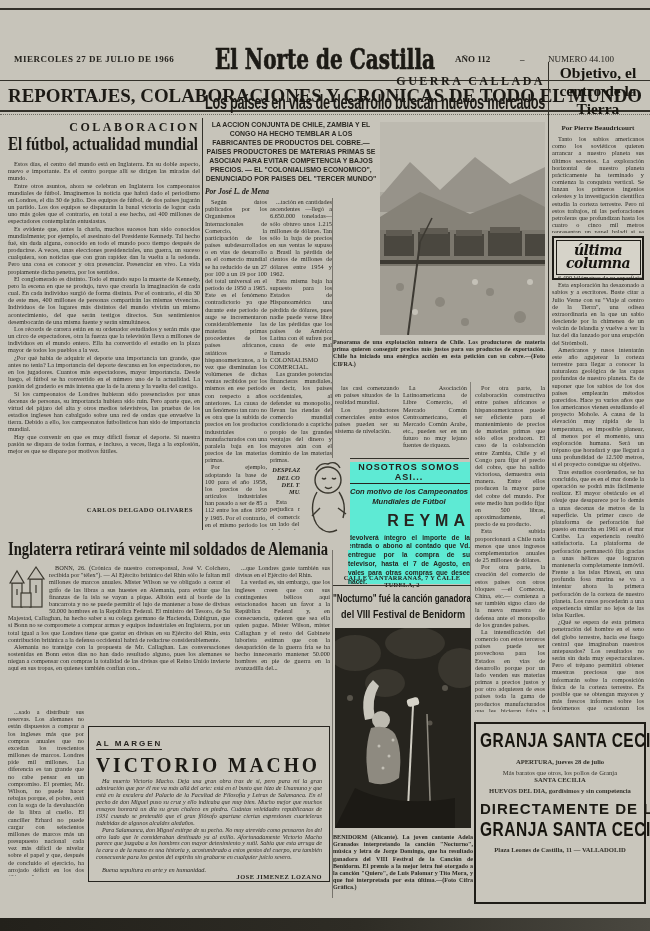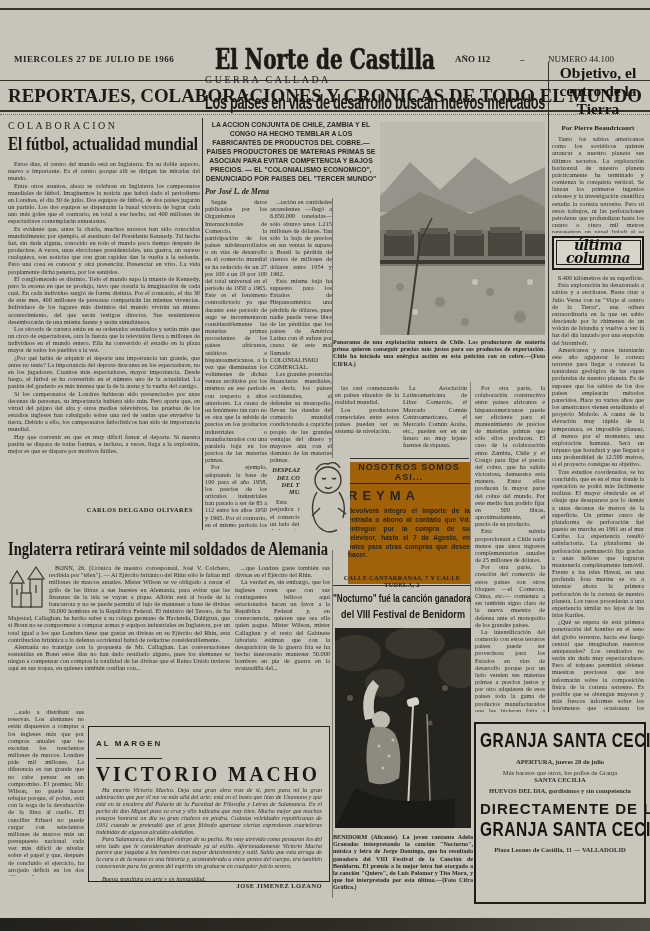--- a/index.html
+++ b/index.html
@@ -5,22 +5,22 @@
   html,body{margin:0;padding:0;background:#8e8c84;}
   #page{position:relative;width:650px;height:931px;margin:0 auto;overflow:hidden;
     background:radial-gradient(ellipse at 50% 38%, #ccc9bf 55%, #bab7ad 92%, #aeab a1 100%);
     background-color:#c7c4ba;
     font-family:"Liberation Serif",serif;color:#26241f;}
   .abs{position:absolute;}
   .rule{background:#33312a;}
   .jtext{font-size:6.3px;line-height:1.14;text-align:justify;overflow:hidden;color:#2b2923;
     -webkit-hyphens:auto;hyphens:auto;word-break:break-word;}
   .bp{margin:0;text-indent:6px;}
-  .kicker{font-family:"Liberation Serif",serif;font-weight:normal;letter-spacing:2.5px;
-    font-size:10px;text-align:left;color:#1f1d18;white-space:nowrap;}
+  .kicker{font-family:"Liberation Serif",serif;font-weight:bold;letter-spacing:2.5px;
+    font-size:12px;text-align:right;color:#1f1d18;white-space:nowrap;}
   .deck{font-family:"Liberation Sans",sans-serif;font-weight:bold;font-size:6.9px;line-height:1.3;
     text-align:center;color:#2b2923;}
   .byline{font-weight:bold;font-style:italic;font-size:7.5px;color:#22201b;}
   .cap{font-size:6.1px;line-height:1.18;font-weight:bold;text-align:justify;color:#2b2923;overflow:hidden;}
   .sig{font-weight:bold;font-size:6.4px;text-align:right;letter-spacing:0.5px;}
   .sub{font-weight:bold;font-style:italic;font-size:6.3px;line-height:1.15;text-align:center;margin:3px 0;}
   svg text{fill:#1c1a15;}
   .photo{background:#9a978d;box-shadow:0 0 0 1px #8a877d inset;}
   .ultima{border:2px solid #1e1c17;background:#d6d3c9;}
   .ultima .inner{border:1px solid #1e1c17;margin:1.5px;height:calc(100% - 7px);display:flex;
@@ -29,22 +29,22 @@
     letter-spacing:-0.5px;line-height:0.9;color:#15130f;}
   .granja-title{font-family:"Liberation Sans",sans-serif;font-weight:800;font-size:15.5px;
     letter-spacing:0.5px;text-align:center;transform:scaleY(1.25);color:#17150f;white-space:nowrap;}
   .granja-big{font-family:"Liberation Sans",sans-serif;font-weight:bold;font-size:15px;
     letter-spacing:1px;text-align:center;color:#1c1a14;white-space:nowrap;}
   .granja-small{font-size:6.6px;font-weight:bold;text-align:center;color:#33312a;}
   .reyma-head{font-family:"Liberation Sans",sans-serif;font-weight:bold;font-size:9px;
     letter-spacing:1px;border-bottom:1px solid #26241f;display:inline-block;padding-bottom:1px;}
   .reyma-line2{font-family:"Liberation Sans",sans-serif;font-weight:bold;font-style:italic;
     font-size:7.6px;line-height:1.35;text-align:center;}
-  .reyma-brand{font-family:"Liberation Sans",sans-serif;font-weight:bold;font-size:13px;
-    letter-spacing:5px;text-align:left;}
+  .reyma-brand{font-family:"Liberation Sans",sans-serif;font-weight:bold;font-size:16px;
+    letter-spacing:5px;text-align:right;}
   .reyma-body{font-family:"Liberation Sans",sans-serif;font-weight:bold;font-size:6.6px;
     line-height:1.35;text-align:justify;}
   .reyma-addr{font-size:6.4px;font-weight:bold;text-align:center;letter-spacing:0.3px;}
   .obj-head{font-weight:bold;font-size:15.5px;line-height:1.15;text-align:center;
     font-family:"Liberation Serif",serif;color:#17150f;}
 </style>
 </head>
 <body>
 
 <div id="page">
@@ -157,22 +157,23 @@
       <p class="bp">La Asociación Latinoamericana de Libre Comercio, el Mercado Común Centroamericano, el Mercado Común Arabe, etc., pueden ser en un futuro no muy lejano fuentes de riqueza.</p>
     </div>
   <div class="abs jtext" style="left:475px;top:384px;width:70px;height:328px;">
       <p class="bp">Por otra parte, la colaboración constructiva entre países africanos e hispanoamericanos puede ser eficiente para el mantenimiento de precios de materias primas que sólo ellos producen. El caso de la colaboración entre Zambia, Chile y el Congo para fijar el precio del cobre, que ha salido victoriosa, demuestra esta manera. Entre ellos producen la mayor parte del cobre del mundo. Por este medio han podido fijar en 500 libras, aproximadamente, el precio de su producto.</p>
       <p class="bp">Esta subida proporcionará a Chile nada menos que unos ingresos complementarios anuales de 25 millones de dólares.</p>
       <p class="bp">Por otra parte, la creación del comercio de estos países con otros bloques —el Comecon, China, etc.— comienza a ser también signo claro de la nueva muestra de defensa ante el monopolio de los grandes países.</p>
       <p class="bp">La intensificación del comercio con estos terceros países puede ser provechosa para los Estados en vías de desarrollo porque por un lado venden sus materias primas a precios justos y por otro adquieren de esos países toda la gama de productos manufacturados que les hicieran falta a precios más baratos que los impuestos por las otras naciones del círculo comercial imperante.</p>
     </div>
 
   <div class="abs rule" style="left:335px;top:458px;width:134px;height:1px;"></div>
-  <div class="abs" style="left:348px;top:462px;width:122px;height:122px;background:#a16207;">
+  <div class="abs" style="left:348px;top:462px;width:122px;height:122px;background:#5eead4;">
     <div style="text-align:center;"><span class="reyma-head">NOSOTROS SOMOS ASI...</span></div>
+    <div class="reyma-line2" style="margin-top:3px;">Con motivo de los Campeonatos Mundiales de Fútbol</div>
     <div class="reyma-brand" style="margin-top:4px;">REYMA</div>
     <div class="reyma-body" style="margin-top:4px;">devolverá íntegro el importe de la entrada o abono al contado que Vd. entregue por la compra de su televisor, hasta el 7 de Agosto, en vales para otras compras que desee hacer.</div>
   </div>
   <div class="abs reyma-addr" style="left:333px;top:574px;width:138px;">CALLE CANTARRANAS, 7 Y CALLE TUDELA, 2</div>
   <div class="abs rule" style="left:333px;top:585px;width:138px;height:1px;"></div>
 
   <svg class="abs" style="left:300px;top:458px;" width="50" height="92" viewBox="0 0 50 92">
     <rect width="50" height="92" fill="#c7c4ba"></rect>
     <g stroke="#3a372e" stroke-width="1.4" fill="none">
       <circle cx="28" cy="22" r="13"></circle>
@@ -242,41 +243,41 @@
   </div>
   <div class="abs jtext" style="left:235px;top:564px;width:95px;height:140px;">
       <p class="bp">...que Londres gaste también sus divisas en el Ejército del Rhin.</p>
       <p class="bp">La verdad es, sin embargo, que los ingleses creen que con sus contingentes bélicos aquí estacionados hacen un favor a la República Federal y, en consecuencia, quieren que sea ella quien pague. Míster Wilson, míster Callaghan y el resto del Gabinete laborista estiman que con la desaparición de la guerra fría se ha hecho innecesario mantener 50.000 hombres en pie de guerra en la avanzadilla del...</p>
     </div>
   <div class="abs jtext" style="left:8px;top:708px;width:76px;height:168px;">
       <p class="bp">...sado a distribuir sus reservas. Los alemanes no están dispuestos a comprar a los ingleses más que por compras anuales que no excedan los trescientos millones de marcos. Londres pide mil millones. La diferencia es tan grande que no cabe pensar en un compromiso. El premier, Mr. Wilson, no puede hacer rebajas porque, el pobre, está con la soga de la devaluación de la libra al cuello. El canciller Erhard no puede cargar con seiscientos millones de marcos más un presupuesto nacional cada vez más difícil de nivelar sobre el papel y que, después de concluido el ejercicio, ha arrojado déficit en los dos últimos años.</p>
     </div>
 
   <div class="abs" style="left:88px;top:726px;width:242px;height:156px;border:1.5px solid #26241f;background:#c9c6bc;box-sizing:border-box;padding:5px 7px;">
-    <div style="font-family:'Liberation Sans',sans-serif;font-weight:bold;font-size:8px;letter-spacing:2px;border-bottom:1px solid #26241f;display:inline-block;padding-bottom:10px;">AL MARGEN</div>
+    <div style="font-family:'Liberation Sans',sans-serif;font-weight:bold;font-size:8px;letter-spacing:2px;border-bottom:1px solid #26241f;display:inline-block;padding-bottom:1px;">AL MARGEN</div>
     <svg width="226" height="26" style="display:block;margin-top:2px;">
       <text x="0" y="20" textLength="224" lengthAdjust="spacingAndGlyphs" style="font-family:'Liberation Serif',serif;font-weight:bold;font-size:20px;letter-spacing:3px;">VICTORIO MACHO</text>
     </svg>
     <div class="jtext" style="height:88px;font-style:italic;font-size:6.1px;">
         <p class="bp">Ha muerto Victorio Macho. Deja una gran obra tras de sí, pero para mí la gran admiración que por él me va más allá del arte: está en el busto que hizo de Unamuno y que está en la escalera del Palacio de la Facultad de Filosofía y Letras de Salamanca. En el pecho de don Miguel puso su cruz y ello indicaba que muy bien. Mucho mejor que muchos ensayos honrará un día su gran chaleco en piedra. Cuántas veleidades republicanas de 1931 cuando se pretendió que el gran filósofo apartase ciertas expresiones cuarteleras indebidas de algunos alcaldes aledaños.</p>
         <p class="bp">Para Salamanca, don Miguel estirpe de su pecho. No muy atrevido como pensaron los del otro lado que le consideraban destinado ya al exilio. Afortunadamente Victorio Macho parece que juzgaba a los hombres con mayor detenimiento y sutil. Sabía que esta arruga de la cara o de la mano es una historia y, acostumbrado a estos gestos del cuerpo, era también consecuente para los gestos del espíritu sin grabarse en cualquier juicio severo.</p>
       </div>
     <div style="font-style:italic;font-size:6.3px;text-indent:6px;">Buena sepultura en arte y en humanidad.</div>
     <div class="sig">JOSE JIMENEZ LOZANO</div>
   </div>
 
   <div class="abs obj-head" style="left:552px;top:64px;width:92px;">Objetivo, el</div>
   <div class="abs obj-head" style="left:552px;top:82px;width:92px;">centro de la</div>
   <div class="abs obj-head" style="left:552px;top:100px;width:92px;">Tierra</div>
   <div class="abs" style="left:552px;top:124px;width:92px;font-weight:bold;font-size:7px;text-align:center;">Por Pierre Beaudricourt</div>
   <div class="abs jtext" style="left:552px;top:135px;width:92px;height:98px;">
       <p class="bp">Tanto los sabios americanos como los soviéticos quieren arrancar a nuestro planeta sus últimos secretos. La exploración horizontal de nuestro planeta prácticamente ha terminado y comienza la conquista vertical. Se lanzan los primeros ingenios celestes y la investigación científica estudia la corteza terrestre. Pero ni estos trabajos, ni las perforaciones petroleras que profundizan hasta los cuatro o cinco mil metros representan un papel baladí si se sabe que el centro de nuestro globo está a...</p>
     </div>
 
-  <div class="abs ultima" style="left:552px;top:236px;width:92px;height:34px;box-sizing:border-box;">
+  <div class="abs ultima" style="left:552px;top:236px;width:92px;height:44px;box-sizing:border-box;">
     <div class="inner">
       <div class="black-letter" style="font-size:14px;">última</div>
       <div class="black-letter" style="font-size:14px;">columna</div>
     </div>
   </div>
 
   <div class="abs jtext" style="left:552px;top:274px;width:92px;height:438px;">
       <p class="bp">6.400 kilómetros de su superficie.</p>
       <p class="bp">Esta exploración ha desazonado a sabios y a escritores. Baste citar a Julio Verne con su "Viaje al centro de la Tierra", una odisea extraordinaria en la que un sabio desciende por la chimenea de un volcán de Islandia y vuelve a ver la luz del día lanzado por una erupción del Strómboli.</p>
       <p class="bp">Americanos y rusos intentarán este año agujerear la corteza terrestre para llegar a conocer la naturaleza geológica de las capas profundas de nuestro planeta. Es de suponer que los sabios de los dos países emplearán métodos parecidos. Hace ya varios años que los americanos vienen estudiando el proyecto Mohole. A causa de la elevación muy rápida de la temperatura, es imposible planear, al menos por el momento, una exploración humana. Será un trépano que horadará y que llegará a una profundidad de 12.500 metros, si el proyecto consigue su objetivo.</p>

